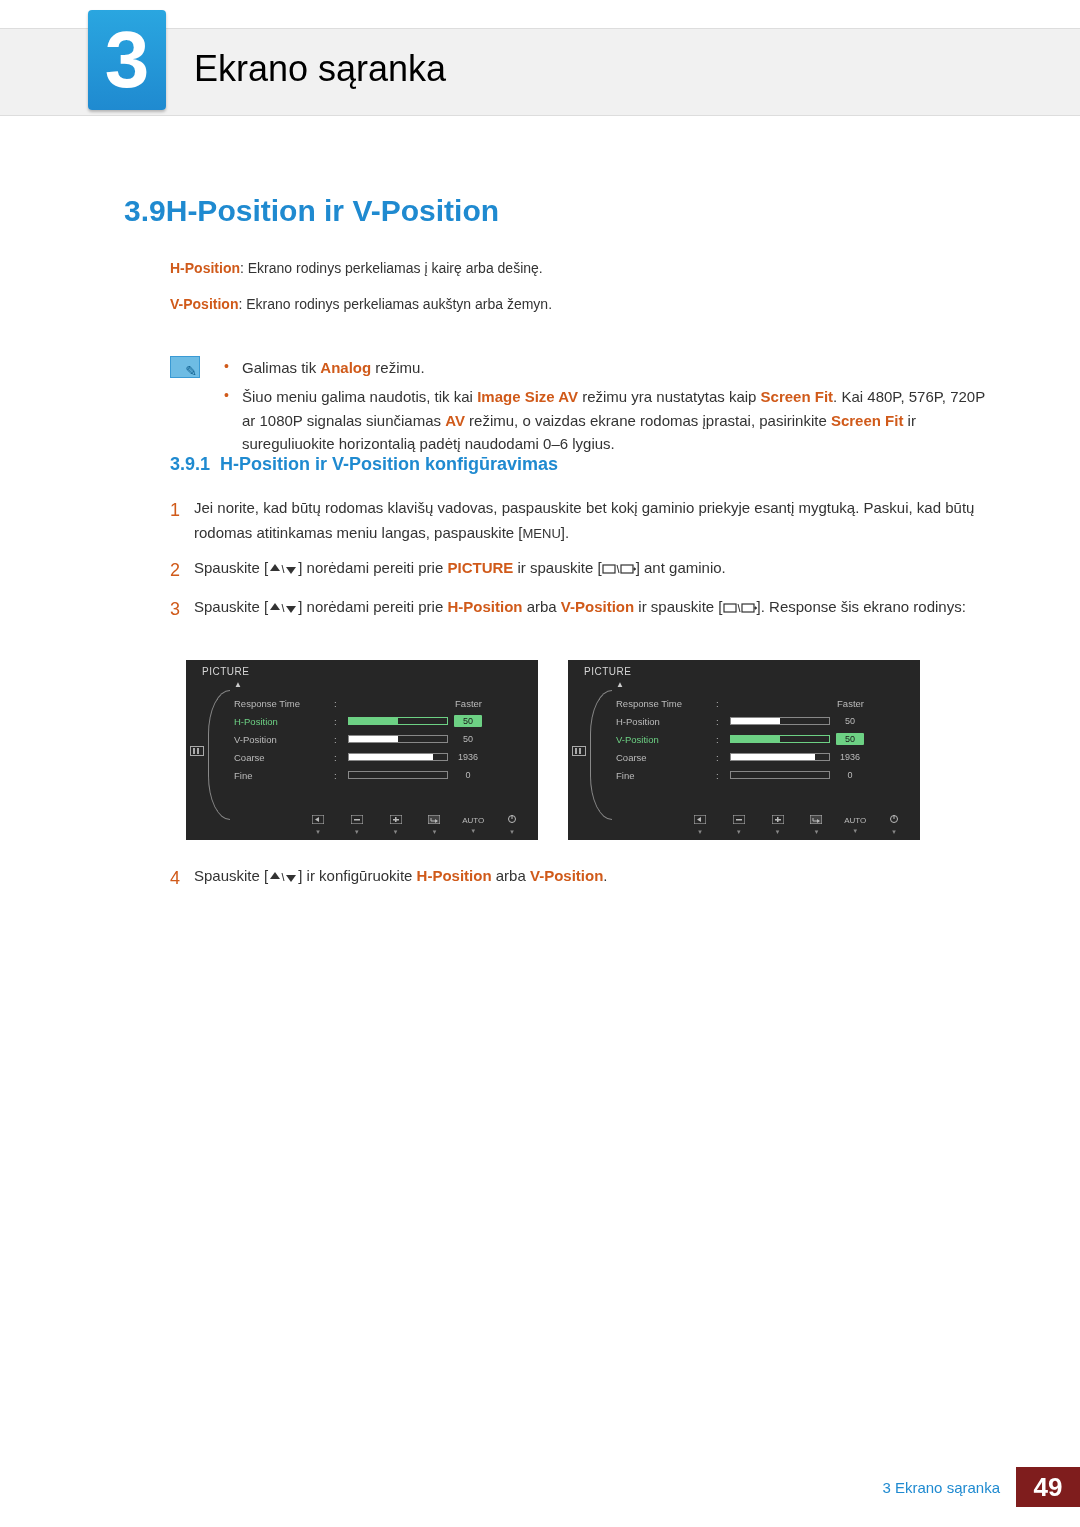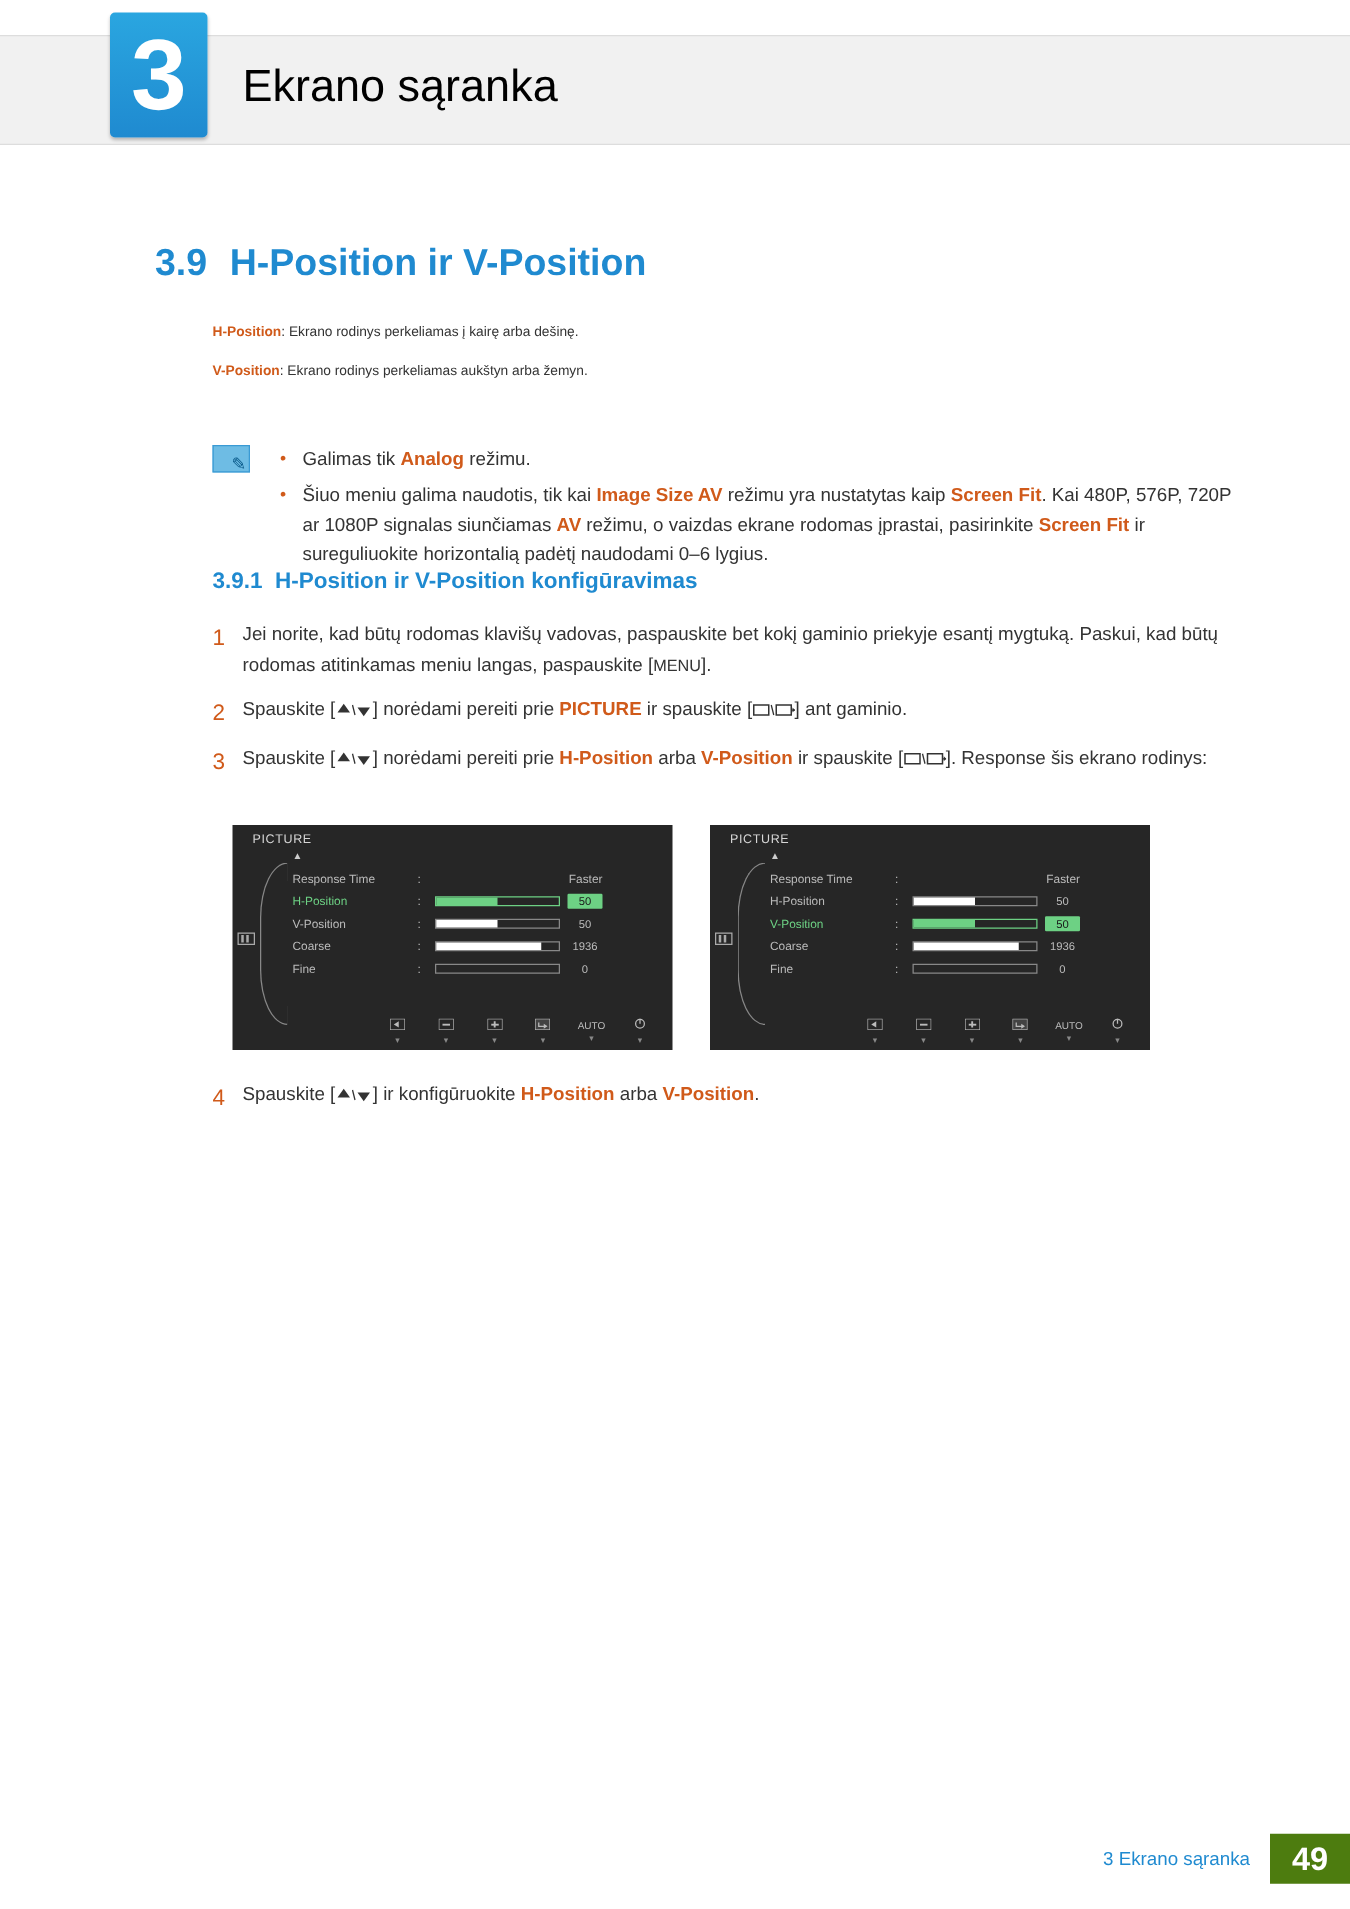--- a/index.html
+++ b/index.html
@@ -52,27 +52,27 @@
     font-weight: normal;
   }
   .sec-heading {
     position: absolute;
     top: 194px;
     left: 124px;
     font-size: 30px;
     color: #1f8ad0;
     font-weight: bold;
   }
-  .sec-num { margin-right: 18px; }
+  .sec-num { }
   .body-block {
     position: absolute;
     top: 258px;
     left: 170px;
     right: 90px;
-    font-size: 11px;
+    font-size: 14px;
     line-height: 1.55;
     color: #333;
   }
   .body-block p { margin-bottom: 14px; }
   .hl { color: #d05a1a; }
   .bold { font-weight: bold; }
   .note-row {
     position: absolute;
     top: 336px;
     left: 170px;
@@ -283,21 +283,21 @@
     right: 0;
     display: flex;
     align-items: center;
   }
   .footer-text {
     color: #1f8ad0;
     font-size: 15px;
     margin-right: 16px;
   }
   .footer-page {
-    background: #4d7c0f;
+    background: #7f1d1d;
     color: #fff;
     width: 64px;
     height: 40px;
     display: flex;
     align-items: center;
     justify-content: center;
     font-size: 26px;
     font-weight: bold;
   }
 </style>

